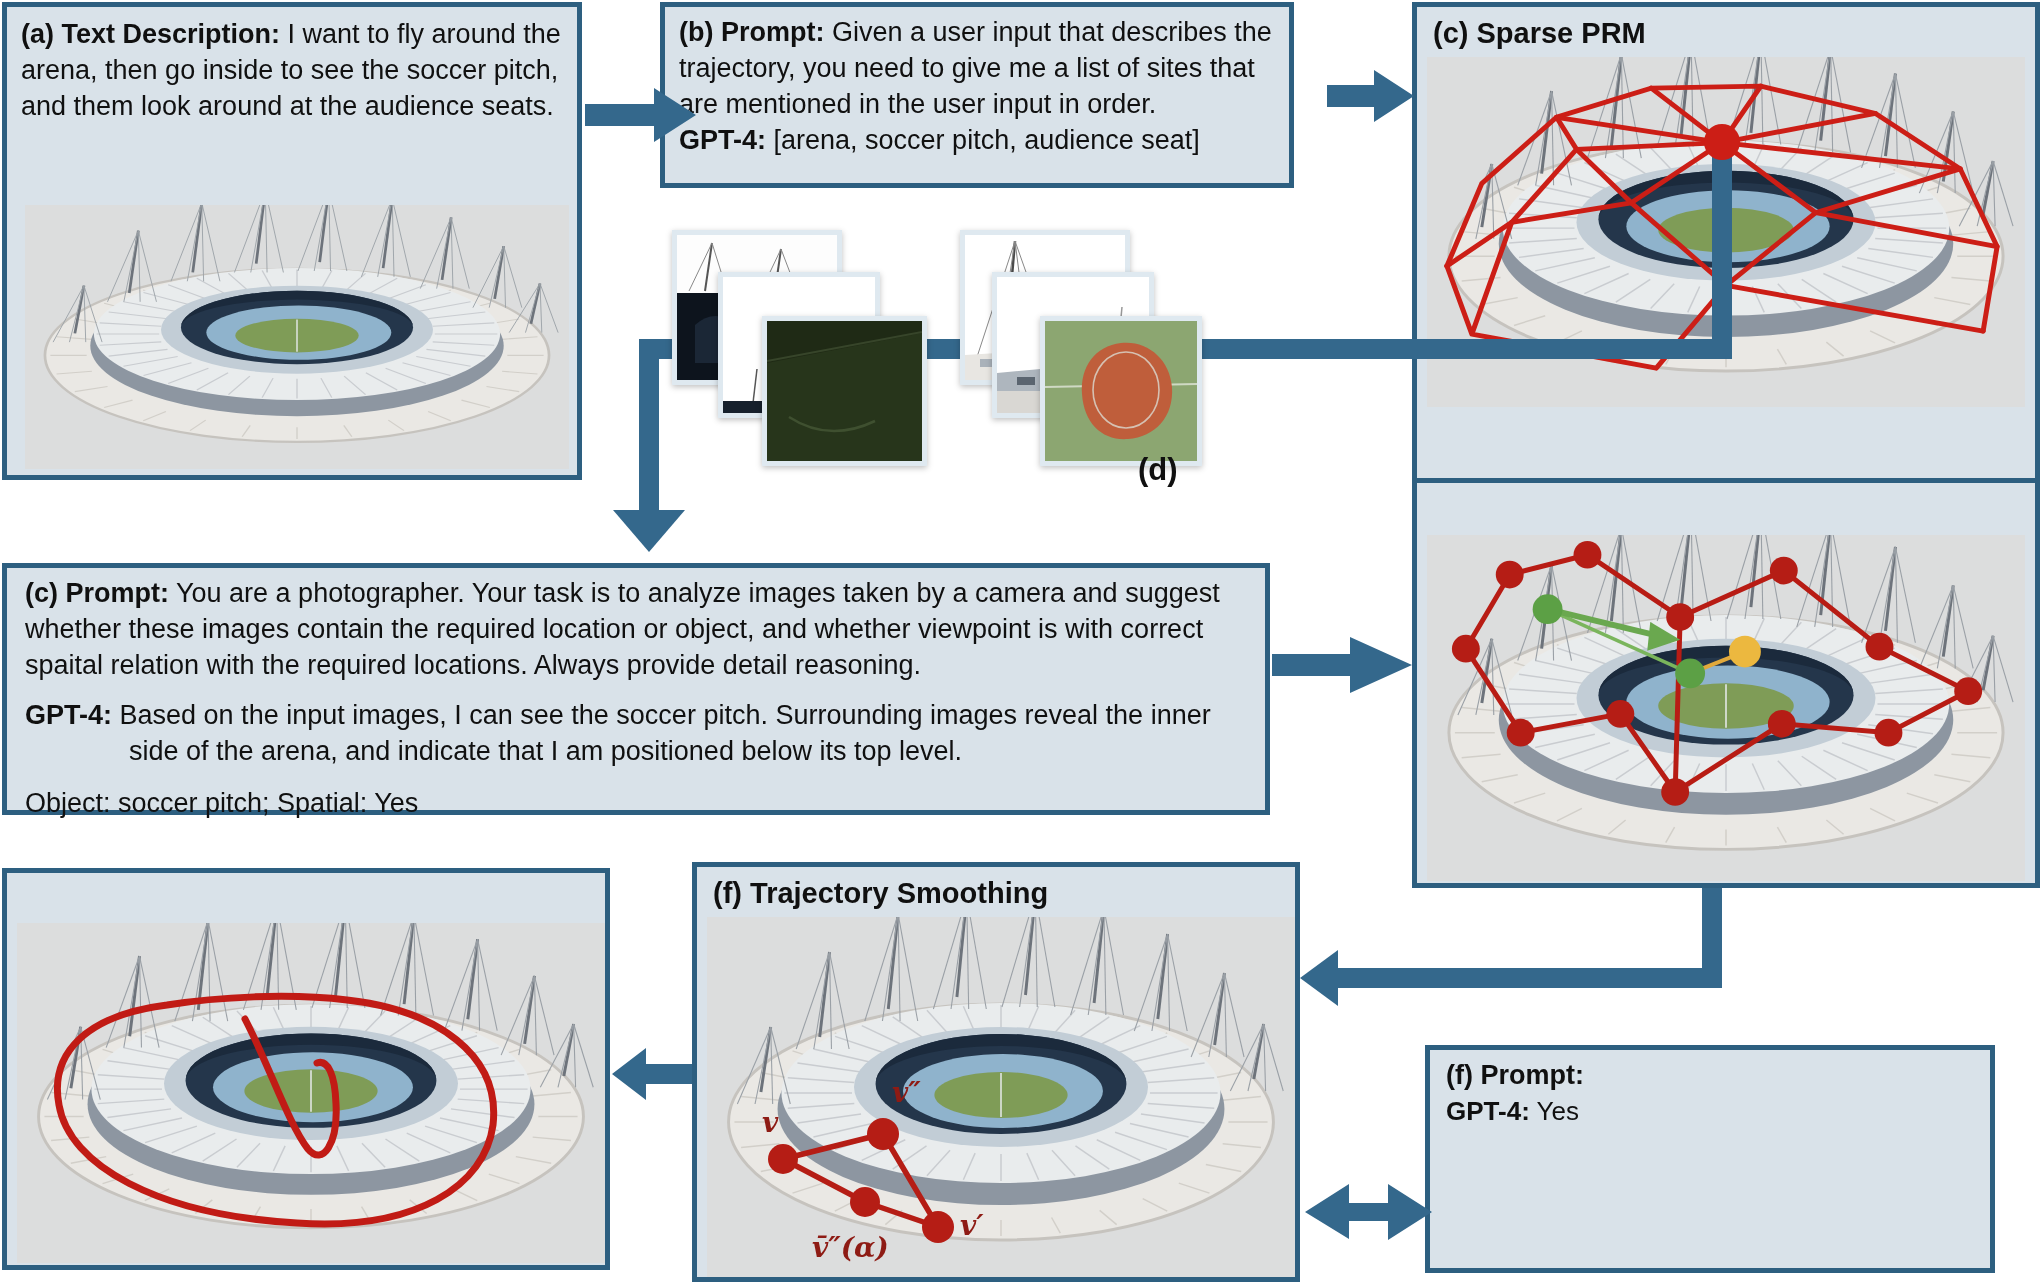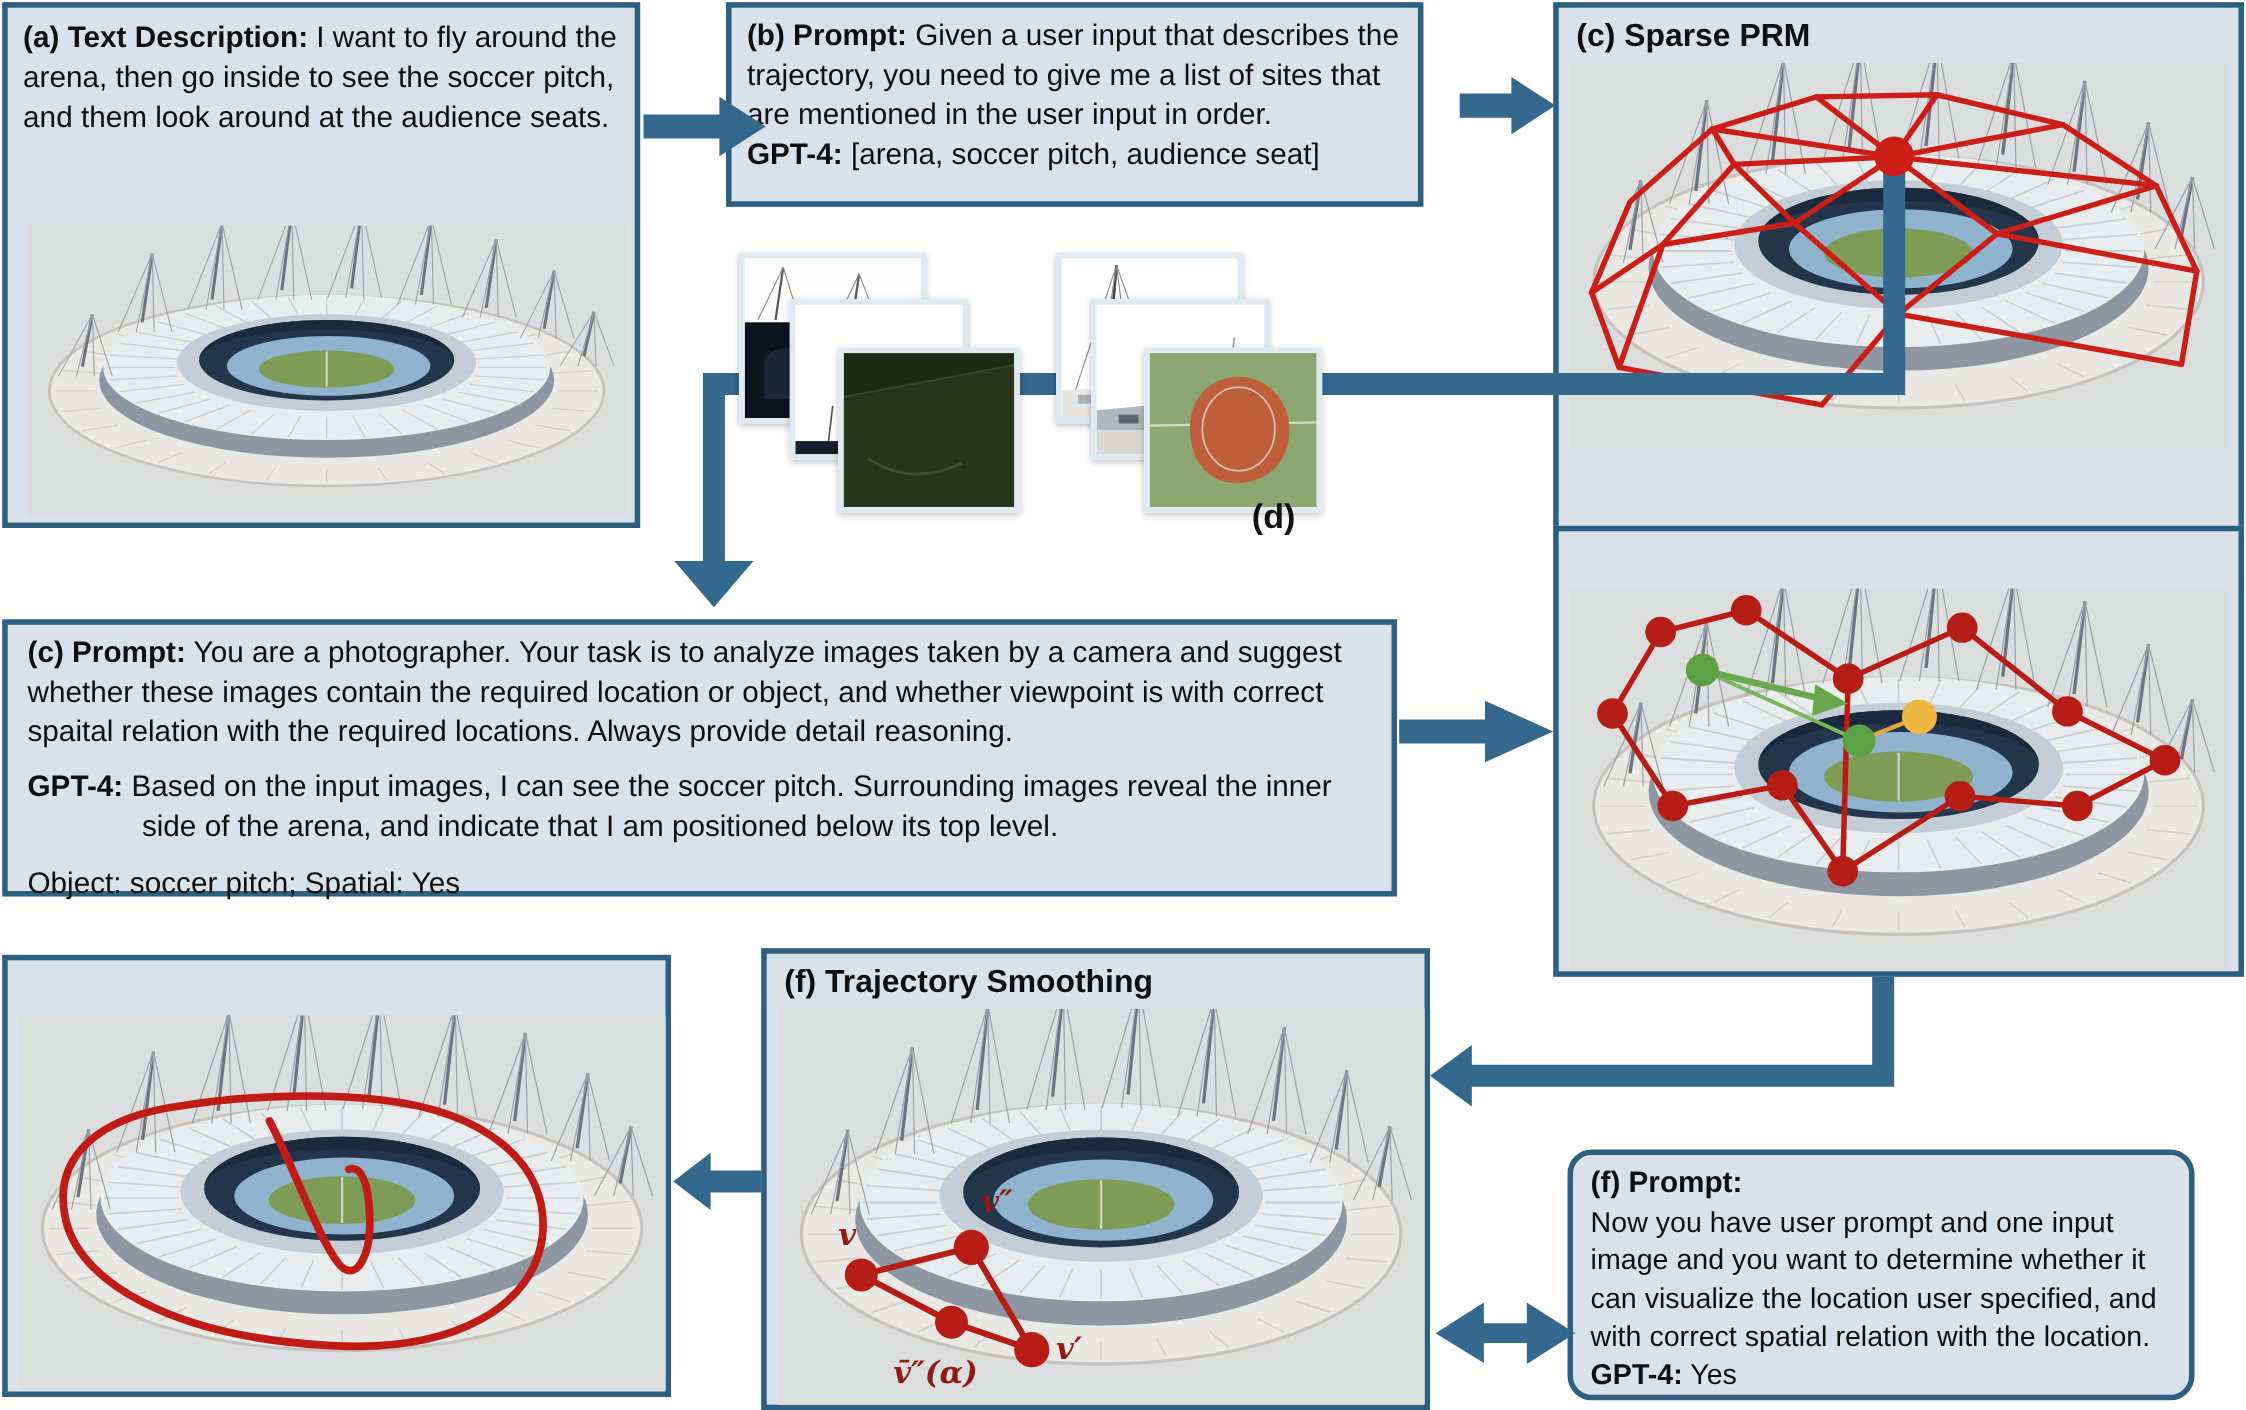--- a/index.html
+++ b/index.html
@@ -816,23 +816,22 @@
           </g>
           <text x="55" y="215" class="math-label">v</text>
           <text x="185" y="185" class="math-label">v″</text>
           <text x="105" y="340" class="math-label">v̄″(α)</text>
           <text x="253" y="318" class="math-label">v′</text>
         </g>
       </svg>
     </div>
   </div>
 
-  <div class="panel" style="left:1425px;top:1045px;width:570px;height:228px;border-radius:22px;">
+  <div class="panel" style="left:1425px;top:1045px;width:570px;height:228px;">
     <p class="body-text" style="padding:8px 16px 0 16px;font-weight:bold;">(f) Prompt:</p>
-    <p class="body-text" style="padding:0 16px;font-size:26px;">Now you have user prompt and one input image and you want to determine whether it can visualize the location user specified, and with correct spatial relation with the location.</p>
     <p class="body-text" style="padding:0 16px;font-size:26px;"><b>GPT-4:</b> <span>Yes</span></p>
   </div>
 
   <svg id="connector-low" width="2042" height="1282" viewBox="0 0 2042 1282">
     <path d="M1722,150 L1722,349 L649,349 L649,515" stroke="#34688c" stroke-width="20" fill="none"></path>
     <polygon points="613,510 685,510 649,552" fill="#34688c"></polygon>
     <circle cx="1722" cy="142" r="18" fill="#cc1e16"></circle>
   </svg>
 
   <svg id="arrows-high" width="2042" height="1282" viewBox="0 0 2042 1282">

